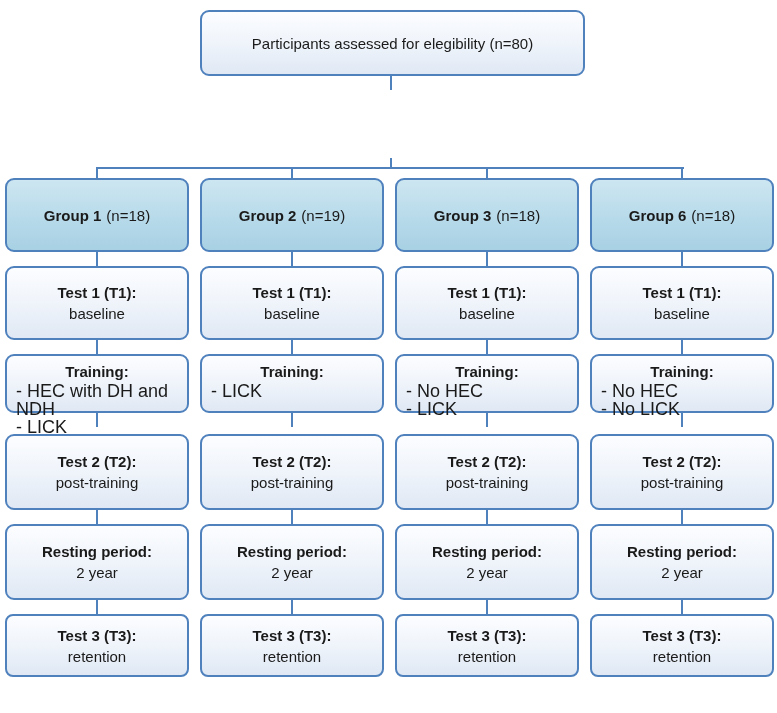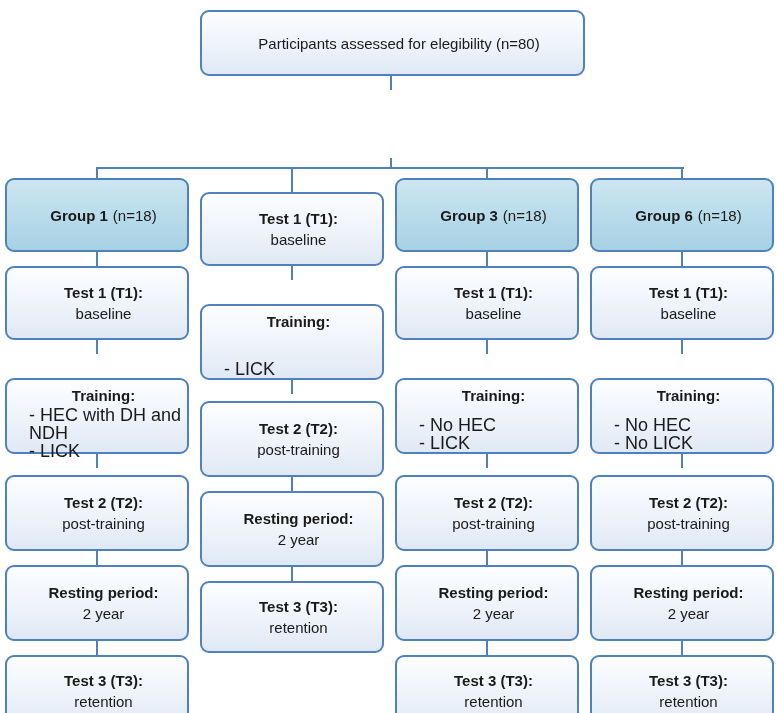--- a/index.html
+++ b/index.html
@@ -20,21 +20,20 @@
     border: 2px solid #4f81bd;
     border-radius: 9px;
     background: linear-gradient(180deg, #fcfdff 0%, #eef3fa 55%, #dfe8f4 100%);
     display: flex;
     flex-direction: column;
     justify-content: center;
     align-items: center;
     text-align: center;
     font-size: 15px;
     line-height: 21px;
-    padding-left: 13px;
   }
   .box::before {
     content: "";
     position: absolute;
     left: -7px; top: -5px; right: -2px; bottom: -3px;
     border-radius: 11px;
     background: linear-gradient(135deg, #abc6ec 0%, #7d9fd6 45%, #4d76b6 100%);
     z-index: -1;
   }
   .box.group {
@@ -67,24 +66,24 @@
   }
   #col-1 { left: 5px; }
   #col-2 { left: 200px; }
   #col-3 { left: 395px; }
   #col-4 { left: 590px; }
 
   .vconn { width: 2px; height: 14px; margin: 0 auto; background: #4f81bd; flex: none; }
 
   .r-header   { height: 74px; flex: none; }
   .r-test1    { height: 74px; flex: none; }
-  .r-training { height: 76px; flex: none; justify-content: space-between; padding-top: 5px; margin-top: 24px; }
+  .r-training { height: 59px; flex: none; justify-content: flex-start; padding-top: 5px; }
   .r-test2    { height: 76px; flex: none; margin-top: 7px; }
   .r-rest     { height: 76px; flex: none; }
-  .r-test3    { height: 72px; flex: none; }
+  .r-test3    { height: 63px; flex: none; border-radius: 8px; }
 
   .gname { font-weight: bold; }
   .gn { margin-left: 5px; }
   .stage-title { font-weight: bold; }
   .training-title { font-weight: bold; }
   .training-items {
     align-self: stretch;
     text-align: left;
     padding-left: 9px;
     font-size: 18px;
@@ -139,20 +138,24 @@
       <div class="stage-body">2 year</div>
     </div>
     <div class="vconn"></div>
     <div class="box r-test3">
       <div class="stage-title">Test 3 (T3):</div>
       <div class="stage-body">retention</div>
     </div>
   </div>
 
   <div class="column" id="col-2">
+    <div class="box group r-header">
+      <span class="gname">Group 2</span>
+      <span class="gn">(n=19)</span>
+    </div>
     <div class="vconn"></div>
     <div class="box r-test1">
       <div class="stage-title">Test 1 (T1):</div>
       <div class="stage-body">baseline</div>
     </div>
     <div class="vconn"></div>
     <div class="box r-training">
       <div class="training-title">Training:</div>
       <div class="training-items">
         <div>- LICK</div>

